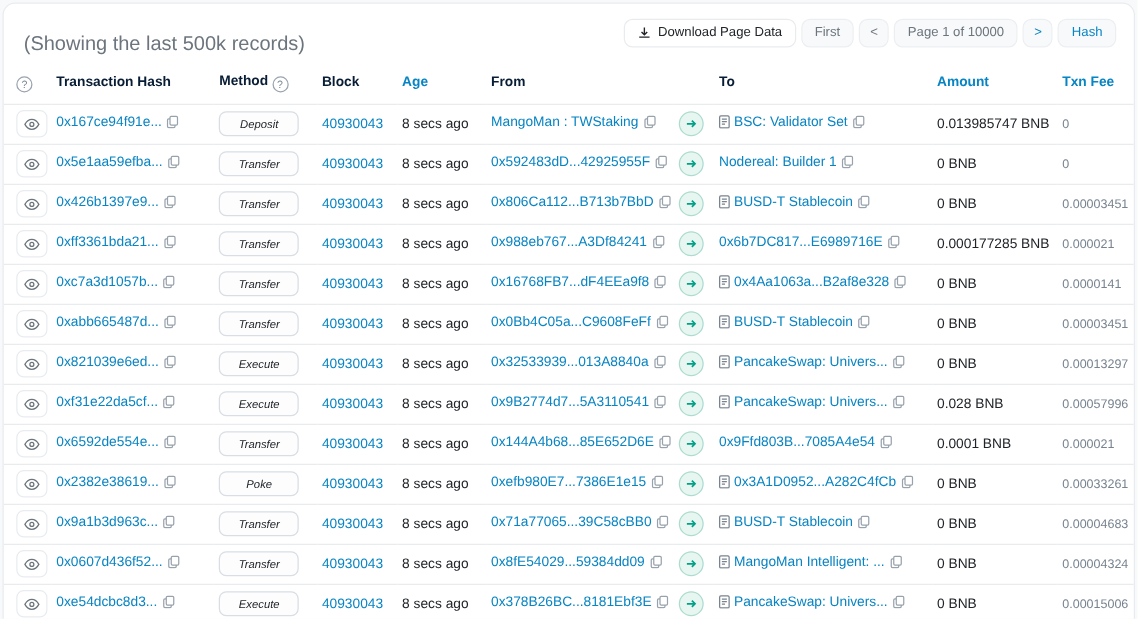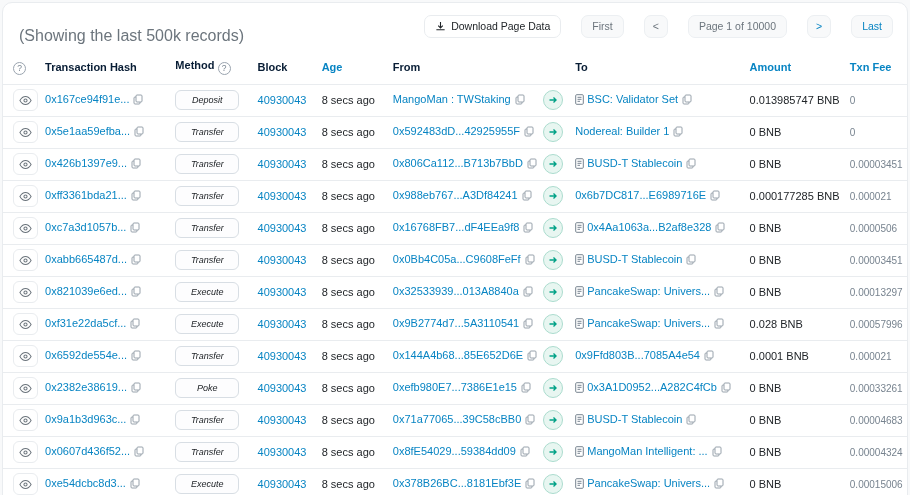--- a/index.html
+++ b/index.html
@@ -18,21 +18,21 @@
     border-radius: 10px;
     overflow: hidden;
   }
   
   .topbar {
     display: flex; justify-content: space-between; align-items: flex-start;
     padding: 10px 14px 6px 16px;
   }
   .title { font-size: 12px; font-weight: 700; color: #081d35; }
   .subtitle { font-size: 16px; color: #6c757d; margin-top: 14px; }
-  .toolbar { display: flex; gap: 20px; align-items: center; margin-top: 2px; }
+  .toolbar { display: flex; gap: 4px; align-items: center; margin-top: 2px; }
   .btn {
     display: inline-flex; align-items: center; gap: 5px;
     border-radius: 7px; font-size: 10.5px; padding: 5px 10px;
     border: 1px solid #e9ecef; background: #fff; color: #212529;
     cursor: pointer; white-space: nowrap; line-height: 1;
   }
   .btn-light { background: #f8f9fa; border-color: #eceff2; color: #6c757d; }
   .btn-light.active { color: #0784C3; font-weight: 400; }
   .btn-sq { padding: 5px 8px; }
   
@@ -100,21 +100,21 @@
         <span>Download Page Data</span>
       </button>
       <button class="btn btn-light">First</button>
       <button class="btn btn-light btn-sq">
           <span>&lt;</span>
         </button>
       <button class="btn btn-light">Page 1 of 10000</button>
       <button class="btn btn-light btn-sq active">
           <span>&gt;</span>
         </button>
-      <button class="btn btn-light active">Last</button>
+      <button class="btn btn-light active">Hash</button>
     </div>
   </div>
 
   <table>
     <colgroup>
       <col style="width:38px">
         <col style="width:130px">
         <col style="width:82px">
       <col style="width:64px">
         <col style="width:71px">
@@ -313,21 +313,21 @@
     <td>
       <span class="contract-icon"><svg width="9" height="11" viewBox="0 0 9 11" fill="none" stroke="currentColor" stroke-width="1">
                 <rect x="0.7" y="0.7" width="7.6" height="9.6" rx="1"></rect>
                 <path d="M2.5 3.3h4M2.5 5.3h4M2.5 7.3h2.5"></path>
               </svg></span><span class="link">0x4Aa1063a...B2af8e328</span><span class="copy-icon"><svg width="10" height="11" viewBox="0 0 10 11" fill="none" stroke="currentColor" stroke-width="1">
                 <rect x="3" y="1" width="6" height="7" rx="1"></rect>
                 <path d="M7 8v1a1 1 0 0 1-1 1H2a1 1 0 0 1-1-1V4a1 1 0 0 1 1-1h1"></path>
               </svg></span>
     </td>
     <td><span class="amount">0 BNB</span></td>
-    <td><span class="fee">0.0000506</span></td>
+    <td><span class="fee">0.0000141</span></td>
   </tr>
 
   <tr>
     <td class="col-eye">
       <button class="eye-btn">
         <svg width="13" height="11" viewBox="0 0 14 11" fill="none" stroke="currentColor" stroke-width="1.1">
           <path d="M1 5.5C2.6 2.6 4.7 1.2 7 1.2s4.4 1.4 6 4.3c-1.6 2.9-3.7 4.3-6 4.3S2.6 8.4 1 5.5z"></path>
                 <circle cx="7" cy="5.5" r="1.7"></circle>
         </svg>
       </button>

